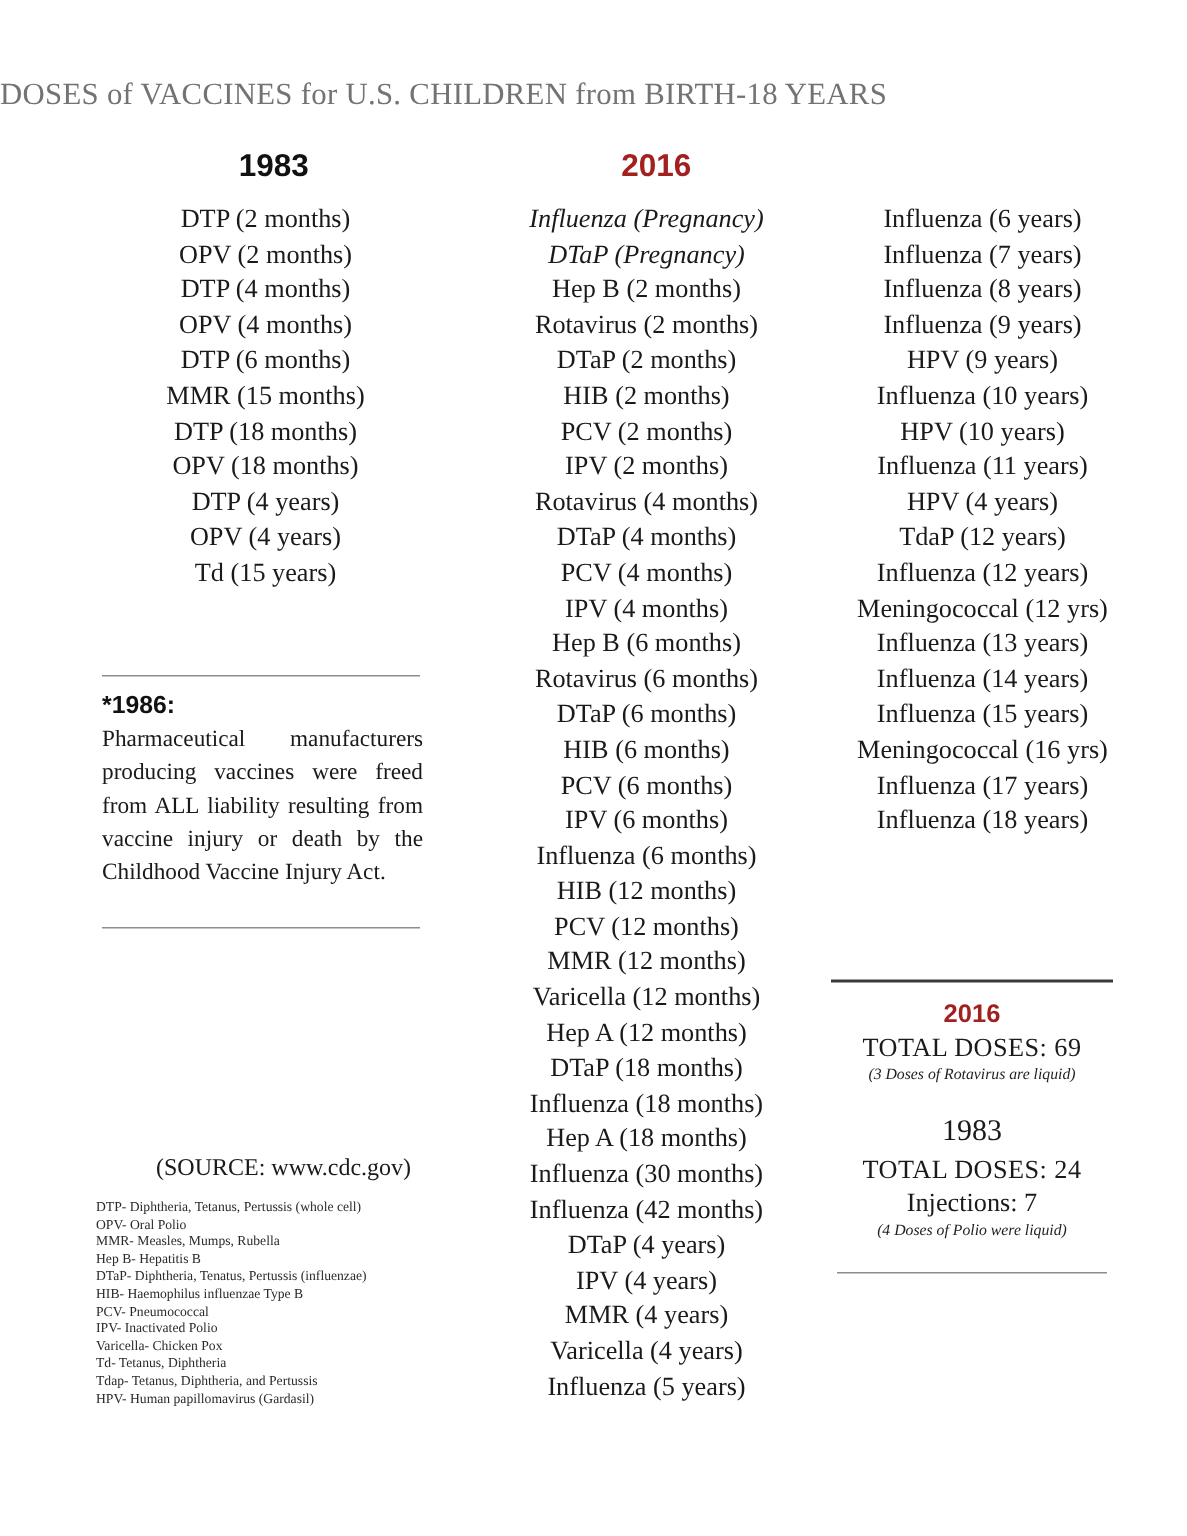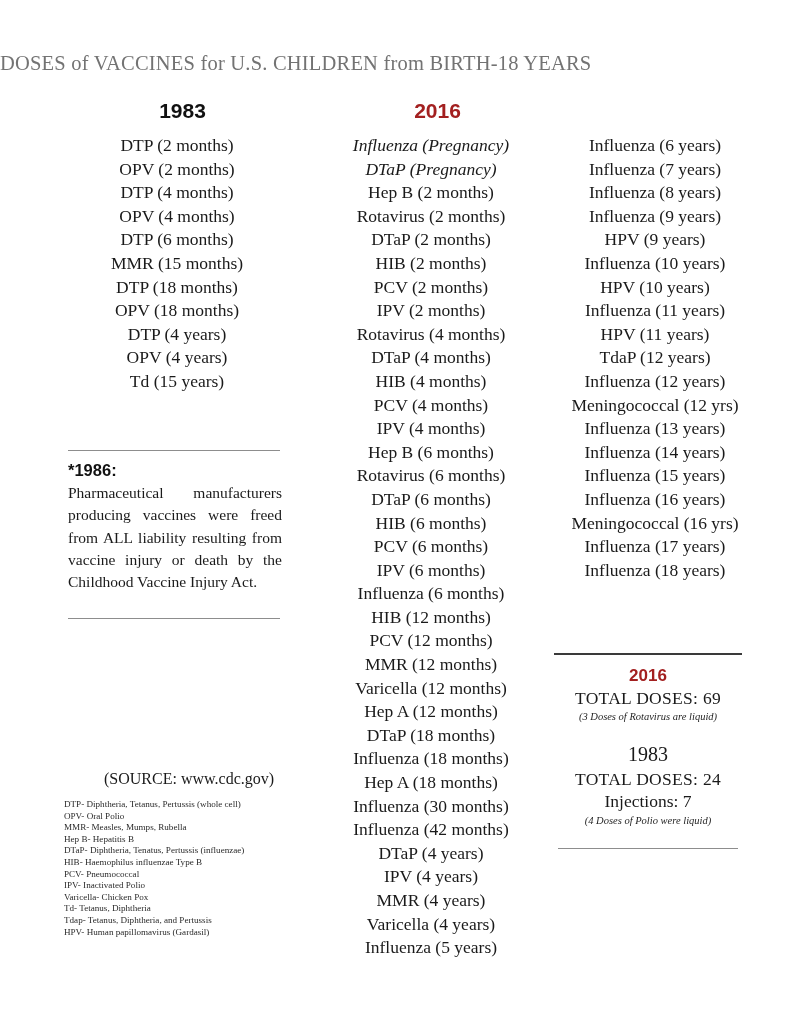--- a/index.html
+++ b/index.html
@@ -207,21 +207,20 @@
     <div class="dose-item italic">Influenza (Pregnancy)</div>
     <div class="dose-item italic">DTaP (Pregnancy)</div>
     <div class="dose-item">Hep B (2 months)</div>
     <div class="dose-item">Rotavirus (2 months)</div>
     <div class="dose-item">DTaP (2 months)</div>
     <div class="dose-item">HIB (2 months)</div>
     <div class="dose-item">PCV (2 months)</div>
     <div class="dose-item">IPV (2 months)</div>
     <div class="dose-item">Rotavirus (4 months)</div>
     <div class="dose-item">DTaP (4 months)</div>
-    <div class="dose-item">HIB (4 months)</div>
     <div class="dose-item">PCV (4 months)</div>
     <div class="dose-item">IPV (4 months)</div>
     <div class="dose-item">Hep B (6 months)</div>
     <div class="dose-item">Rotavirus (6 months)</div>
     <div class="dose-item">DTaP (6 months)</div>
     <div class="dose-item">HIB (6 months)</div>
     <div class="dose-item">PCV (6 months)</div>
     <div class="dose-item">IPV (6 months)</div>
     <div class="dose-item">Influenza (6 months)</div>
     <div class="dose-item">HIB (12 months)</div>
@@ -243,28 +242,27 @@
 
 <div class="dose-col" id="col-2016-b">
     <div class="dose-item">Influenza (6 years)</div>
     <div class="dose-item">Influenza (7 years)</div>
     <div class="dose-item">Influenza (8 years)</div>
     <div class="dose-item">Influenza (9 years)</div>
     <div class="dose-item">HPV (9 years)</div>
     <div class="dose-item">Influenza (10 years)</div>
     <div class="dose-item">HPV (10 years)</div>
     <div class="dose-item">Influenza (11 years)</div>
-    <div class="dose-item">HPV (11 years)</div>
+    <div class="dose-item">HPV (4 years)</div>
     <div class="dose-item">TdaP (12 years)</div>
     <div class="dose-item">Influenza (12 years)</div>
     <div class="dose-item">Meningococcal (12 yrs)</div>
     <div class="dose-item">Influenza (13 years)</div>
     <div class="dose-item">Influenza (14 years)</div>
     <div class="dose-item">Influenza (15 years)</div>
-    <div class="dose-item">Influenza (16 years)</div>
     <div class="dose-item">Meningococcal (16 yrs)</div>
     <div class="dose-item">Influenza (17 years)</div>
     <div class="dose-item">Influenza (18 years)</div>
   </div>
 
 <div class="rule" id="rule-note-top"></div>
 <div class="rule" id="rule-note-bottom"></div>
 
 <div id="note-1986">
   <div id="note-1986-heading">*1986:</div>

